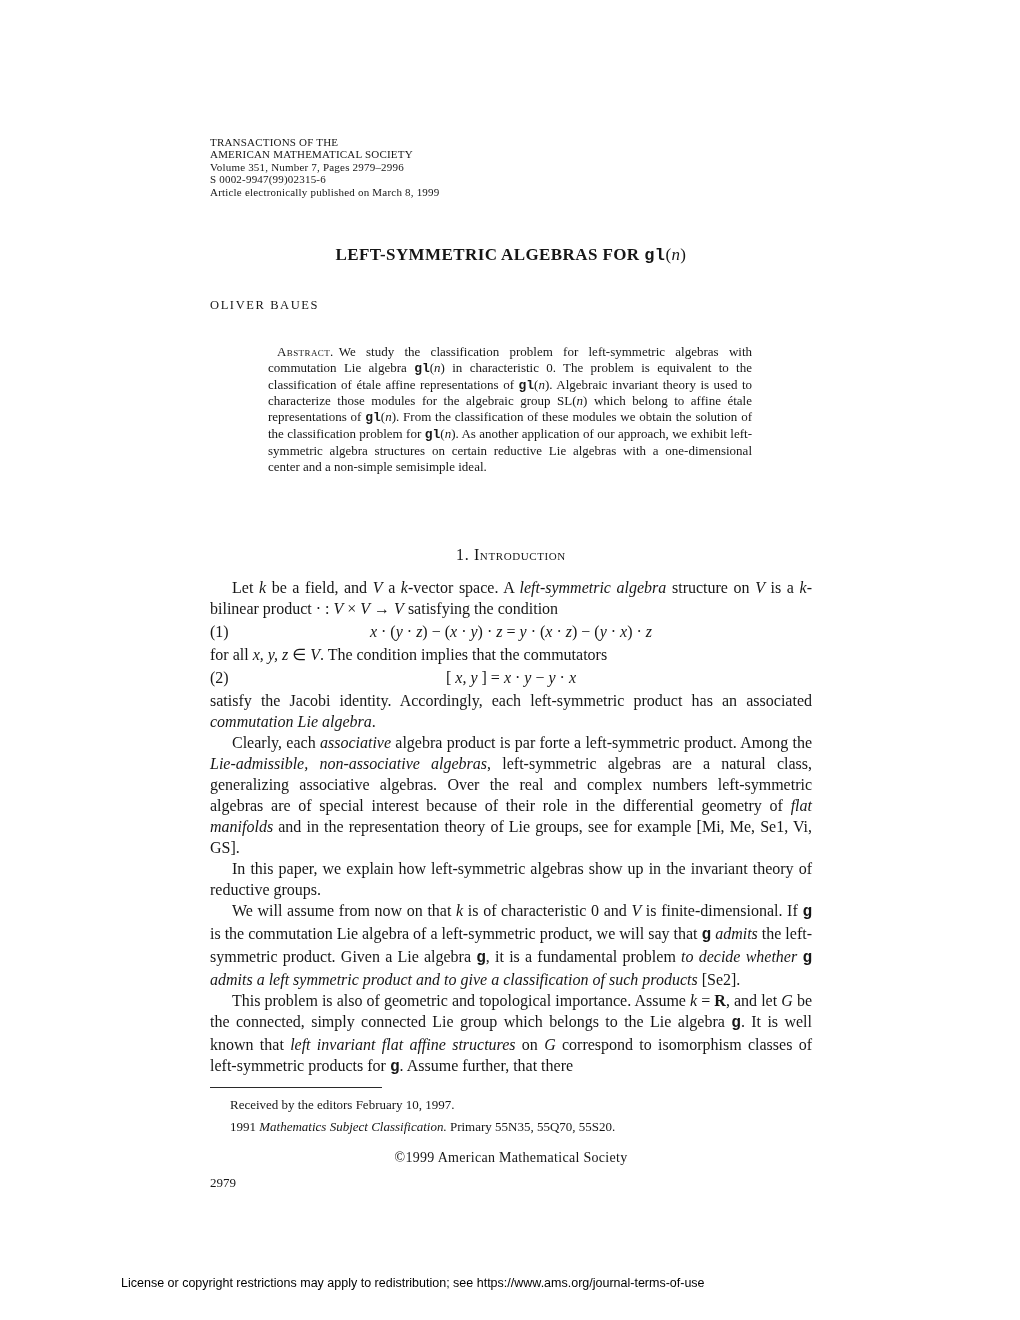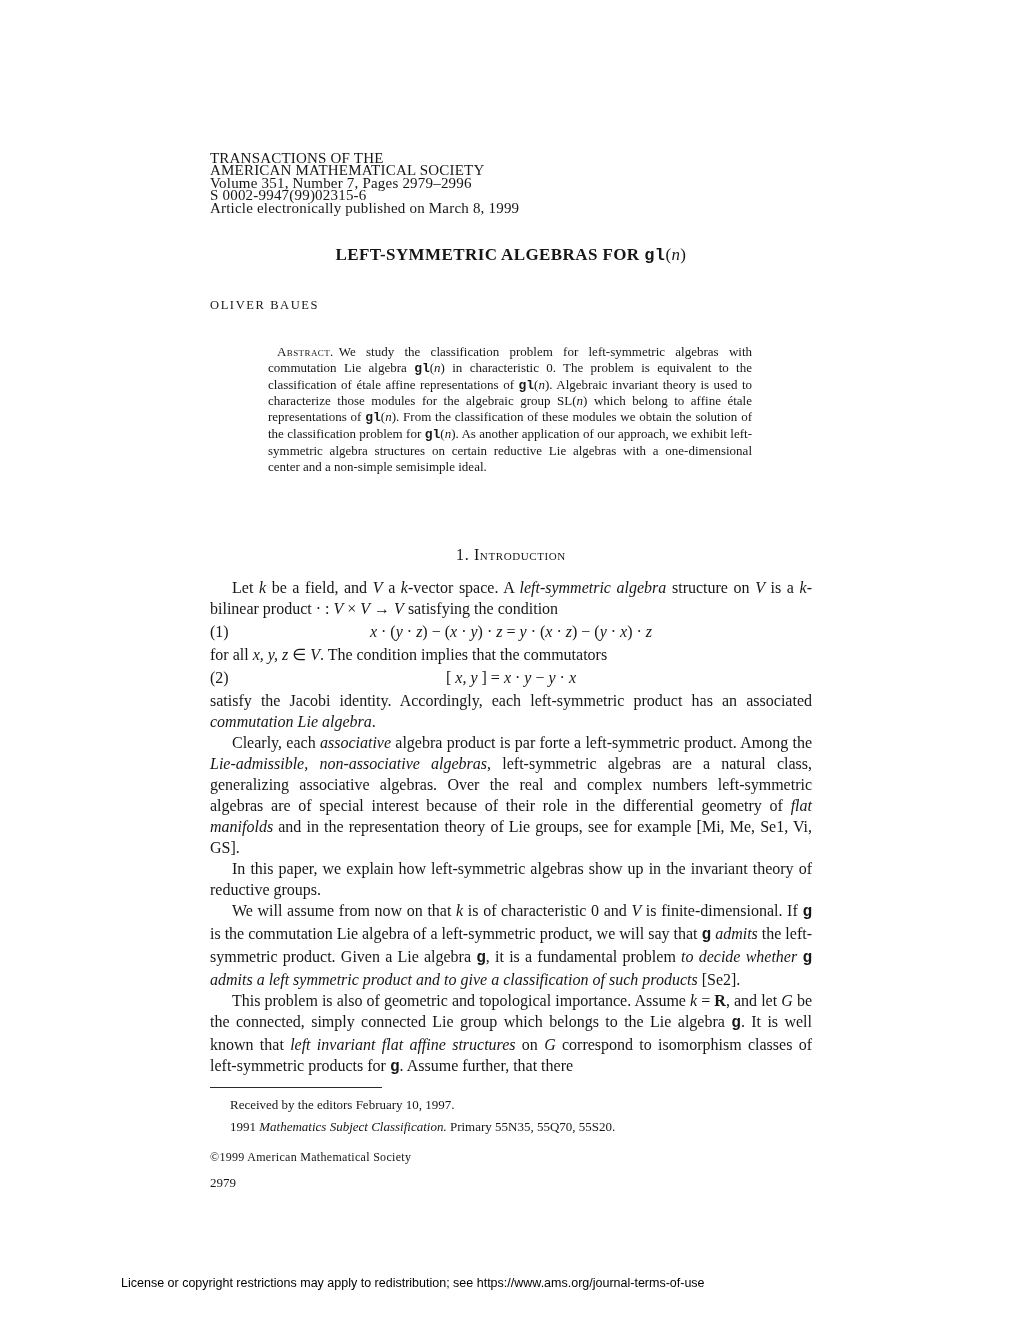--- a/index.html
+++ b/index.html
@@ -2,22 +2,22 @@
 <html><head>
 <meta charset="utf-8">
 <style>
   html,body{margin:0;padding:0;}
   body{
     width:1020px;height:1320px;background:#ffffff;color:#161616;
     font-family:"Liberation Serif",serif;position:relative;overflow:hidden;
   }
   .page{position:absolute;inset:0;background:#ffffff;}
 
-  .masthead{position:absolute;left:210px;top:152px;width:602px;
-    font-size:15px;line-height:12.4px;letter-spacing:.2px;}
+  .masthead{position:absolute;left:210px;top:136px;width:602px;
+    font-size:11px;line-height:12.4px;letter-spacing:.2px;}
 
   .title{position:absolute;left:210px;top:245px;width:602px;margin:0;
     text-align:center;font-size:17px;font-weight:bold;letter-spacing:.4px;}
   .title .r-m,.title .r-mi{font-weight:normal;}
 
   .author{position:absolute;left:210px;top:298px;width:602px;
     text-align:left;font-size:12.5px;letter-spacing:1.6px;}
 
   .abstract{position:absolute;left:268px;top:344px;width:484px;
     font-size:13px;line-height:15.8px;text-align:justify;text-indent:9px;}
@@ -37,21 +37,21 @@
   .r-f{font-weight:bold;font-family:Liberation Mono, monospace;}
   .r-m{font-style:normal;}
   .r-mi{font-style:italic;}
 
   .footnote{position:absolute;left:210px;top:1087px;width:602px;
     font-size:13px;line-height:15px;}
   .fn-rule{width:172px;border-top:1.2px solid #2a2a2a;margin-bottom:9px;}
   .fn-line{text-indent:20px;margin:0 0 7px 0;}
 
   .copyright{position:absolute;left:210px;top:1150px;width:602px;
-    text-align:left;font-size:12px;letter-spacing:.3px;}
+    text-align:center;font-size:14px;letter-spacing:.3px;}
   .pagenum{position:absolute;left:210px;top:1175px;width:602px;
     text-align:left;font-size:13px;}
   .license{position:absolute;left:121px;top:1276px;
     font-family:"Liberation Sans",sans-serif;font-size:12.5px;color:#000000;}
 </style>
 </head>
 <body>
 
 <div class="page">
 

